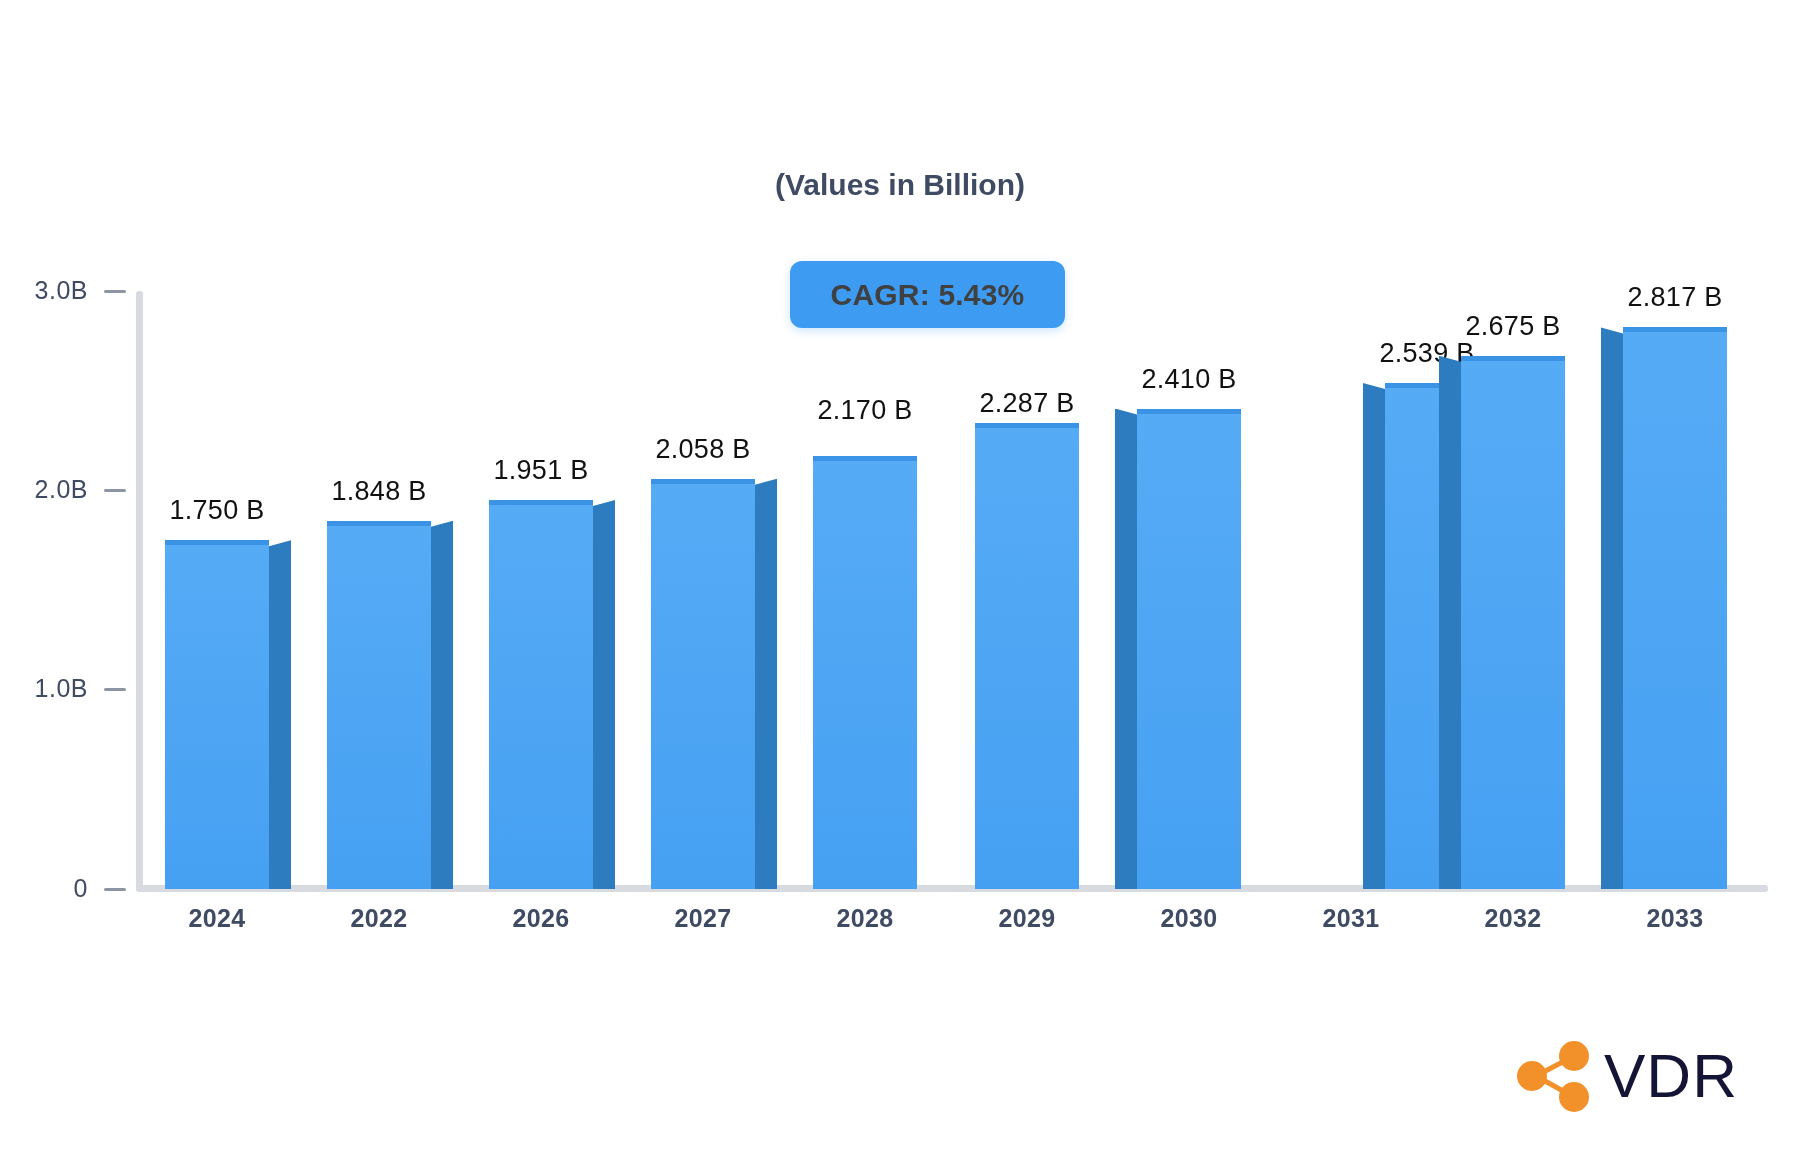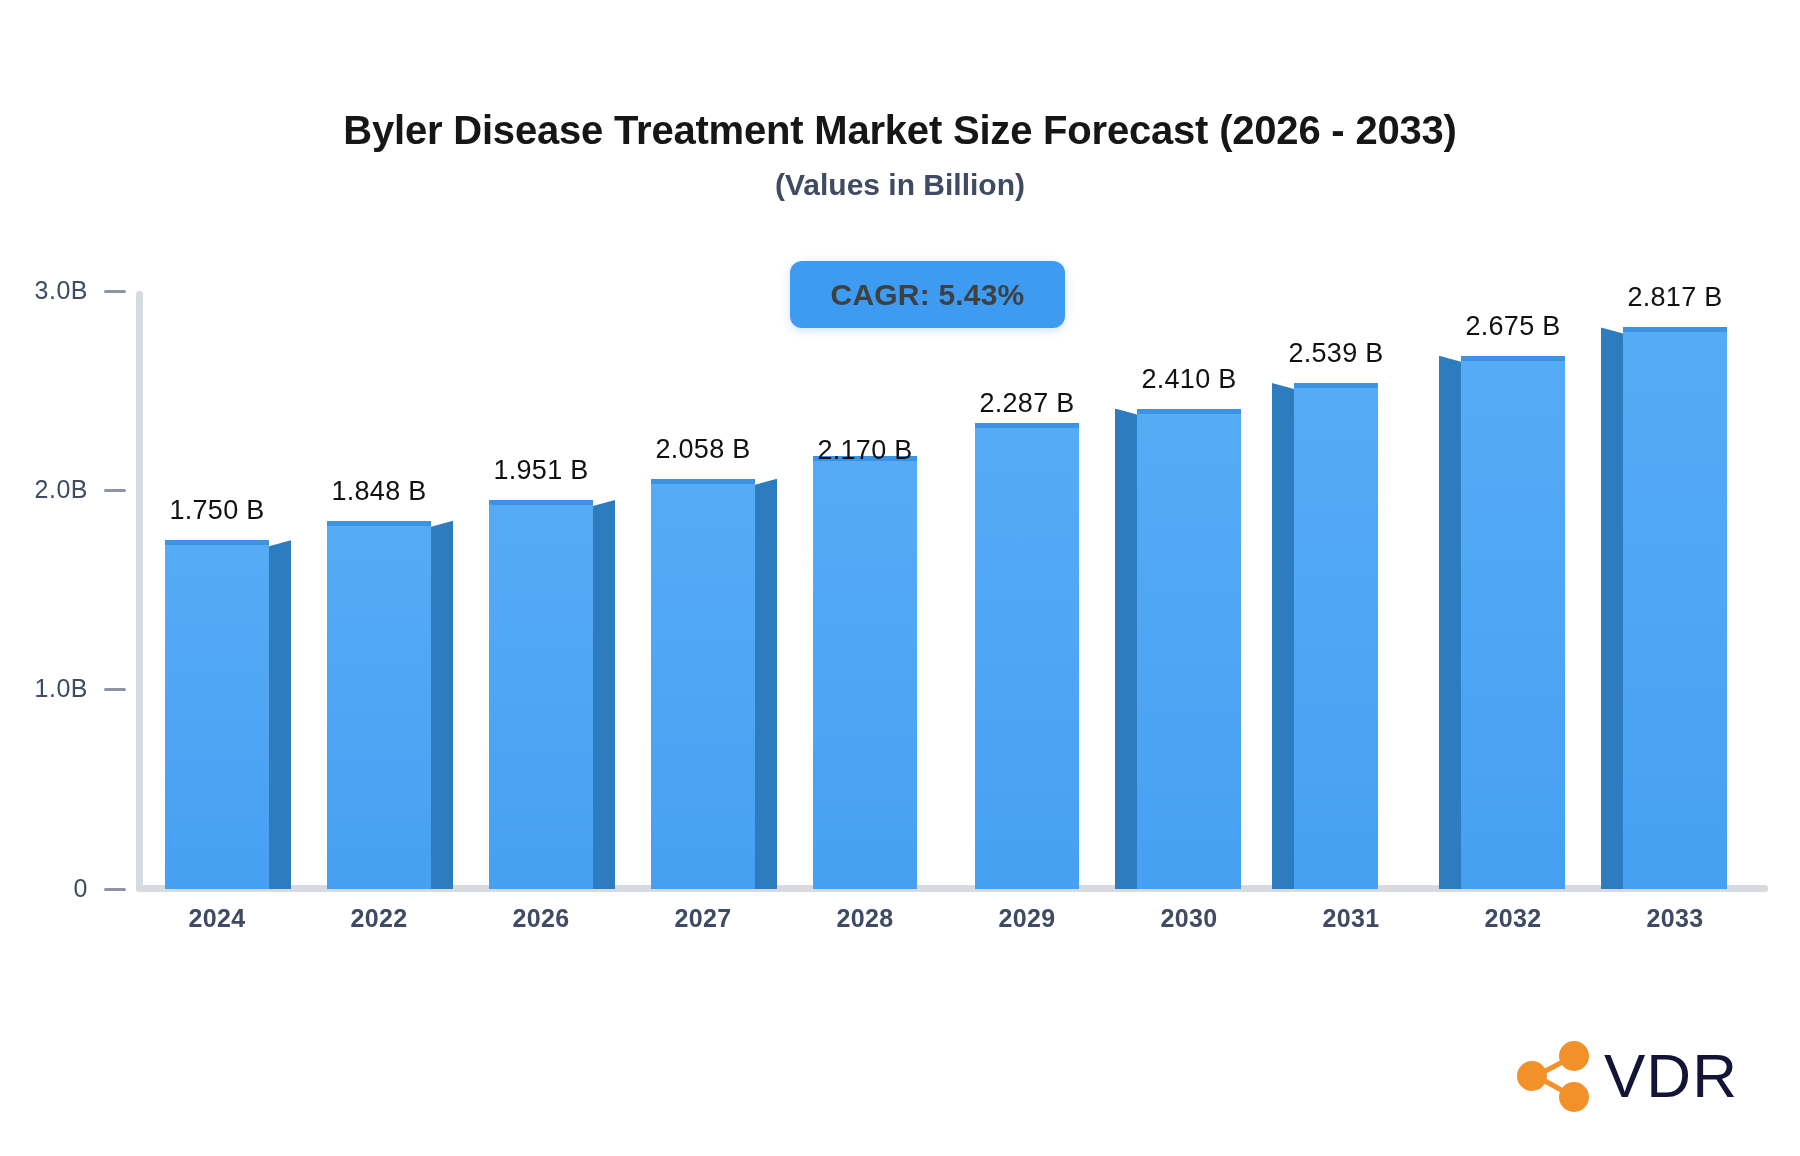--- a/index.html
+++ b/index.html
@@ -208,21 +208,20 @@
     color: #141436;
     letter-spacing: 1px;
     line-height: 1;
   }
 </style>
 </head>
 <body>
 
 <div id="root">
 
-  <div id="chart-title">Byler Disease Treatment Market Size Forecast (2026 - 2033)</div>
   <div id="chart-subtitle">(Values in Billion)</div>
 
   <div id="cagr-badge">
     <span>CAGR: 5.43%</span>
   </div>
 
   <div id="y-axis-line"></div>
   <div id="x-axis-line"></div>
 
   <div id="y-ticks">
@@ -279,41 +278,41 @@
             <div class="bar-top-edge"></div>
           </div>
           <div class="bar-value" style="bottom: 424.228px;">2.058 B</div>
         </div>
       </div>
       <div class="bar-slot" style="left: 677px; width: 104px;">
         <div class="bar3d" style="height: 432.553px;">
           <div class="bar-front">
             <div class="bar-top-edge"></div>
           </div>
-          <div class="bar-value" style="bottom: 423px;">2.170 B</div>
+          <div class="bar-value" style="bottom: 463px;">2.170 B</div>
         </div>
       </div>
       <div class="bar-slot" style="left: 839px; width: 104px;">
         <div class="bar3d" style="height: 466px;">
           <div class="bar-front">
             <div class="bar-top-edge"></div>
           </div>
           <div class="bar-value" style="bottom: 469.875px;">2.287 B</div>
         </div>
       </div>
       <div class="bar-slot" style="left: 1001px; width: 104px;">
         <div class="bar3d" style="height: 480.393px;">
           <div class="side-left"></div>
           <div class="bar-front">
             <div class="bar-top-edge"></div>
           </div>
           <div class="bar-value" style="bottom: 494.393px;">2.410 B</div>
         </div>
       </div>
-      <div class="bar-slot" style="left: 1118px; width: 84px; padding-left: 40px;">
+      <div class="bar-slot" style="left: 1209px; width: 84px; padding-left: 40px;">
         <div class="bar3d" style="height: 506.107px;">
           <div class="side-left"></div>
           <div class="bar-front">
             <div class="bar-top-edge"></div>
           </div>
           <div class="bar-value" style="bottom: 520.107px;">2.539 B</div>
         </div>
       </div>
       <div class="bar-slot" style="left: 1325px; width: 104px;">
         <div class="bar3d" style="height: 533.217px;">

